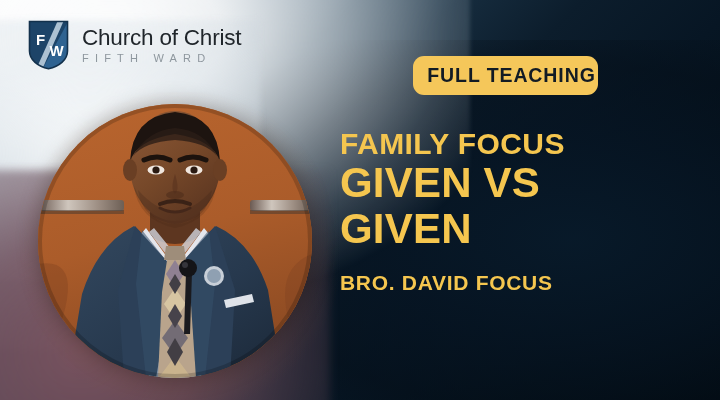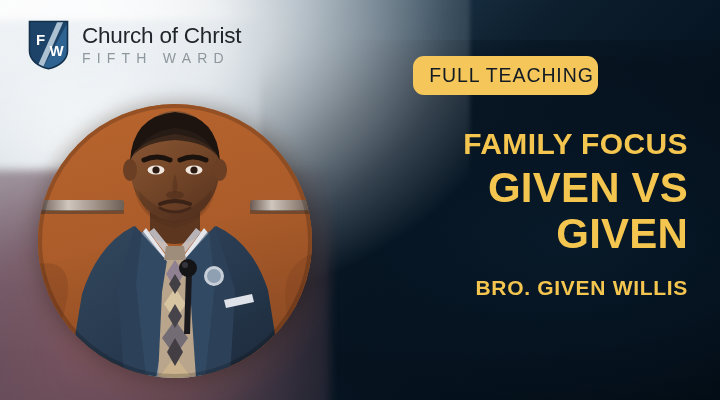--- a/index.html
+++ b/index.html
@@ -111,21 +111,21 @@
   .logo-title {
     font-size:22.5px;
     font-weight:normal;
     color:#20262b;
     letter-spacing:-0.2px;
     line-height:1.06;
     white-space:nowrap;
   }
   .logo-sub {
     margin-top:3px;
-    font-size:14px;
+    font-size:11px;
     font-weight:normal;
     color:#8e979e;
     letter-spacing:6.2px;
     line-height:1.1;
     white-space:nowrap;
   }
 
   
   .portrait-circle {
     position:absolute;
@@ -145,53 +145,53 @@
     width:185px; height:39px;
     background:#f5c council;
     background:#f4c košík;
     background:#f5c killings;
     background:#f5c75a;
     border-radius:11px;
     display:flex; align-items:center; justify-content:center;
   }
   .badge-label {
     font-size:19.5px;
-    font-weight:normal;
+    font-weight:bold;
     color:#121b24;
     letter-spacing:0.9px;
     line-height:1;
     white-space:nowrap;
     margin-left:12px;
   }
 
   
   .headline-block {
     position:absolute;
-    left:324px; top:128px;
+    left:340px; top:128px;
     width:364px;
-    text-align:right;
+    text-align:left;
   }
   .headline-kicker {
     font-size:30px;
     font-weight:bold;
     color:#f5c64f;
     letter-spacing:0.4px;
     line-height:1.08;
     white-space:nowrap;
   }
   .headline-main-1,
   .headline-main-2 {
     font-size:42px;
     font-weight:bold;
     color:#f5c64f;
     letter-spacing:0.2px;
     line-height:1.09;
     white-space:nowrap;
   }
-  .headline-main-1 { margin-top:5px; }
+  .headline-main-1 { }
   .speaker-name {
     margin-top:19px;
     font-size:21px;
     font-weight:bold;
     color:#f5c64f;
     letter-spacing:0.7px;
     line-height:1.1;
     white-space:nowrap;
   }
 </style>
@@ -335,16 +335,16 @@
   </div>
 
   <div class="badge-full-teaching">
     <span class="badge-label">FULL TEACHING</span>
   </div>
 
   <div class="headline-block">
     <div class="headline-kicker">FAMILY FOCUS</div>
     <div class="headline-main-1">GIVEN VS</div>
     <div class="headline-main-2">GIVEN</div>
-    <div class="speaker-name">BRO. GIVEN WILLIS</div>
+    <div class="speaker-name">BRO. DAVID FOCUS</div>
   </div>
 
 </div>
 
 </body></html>

